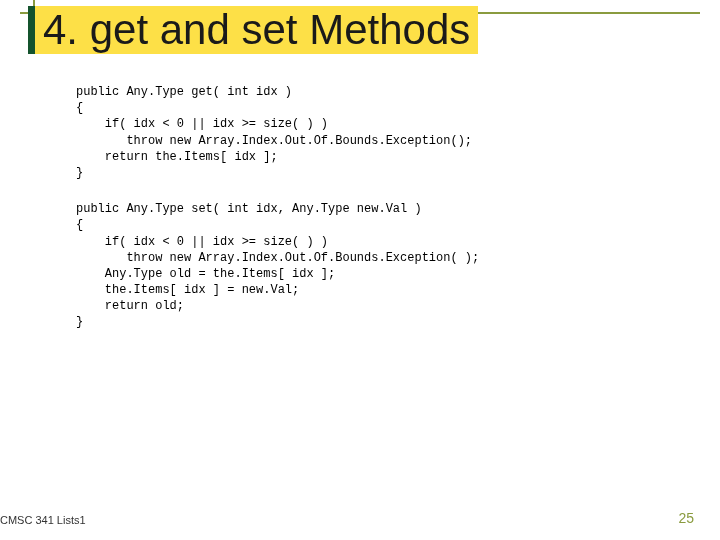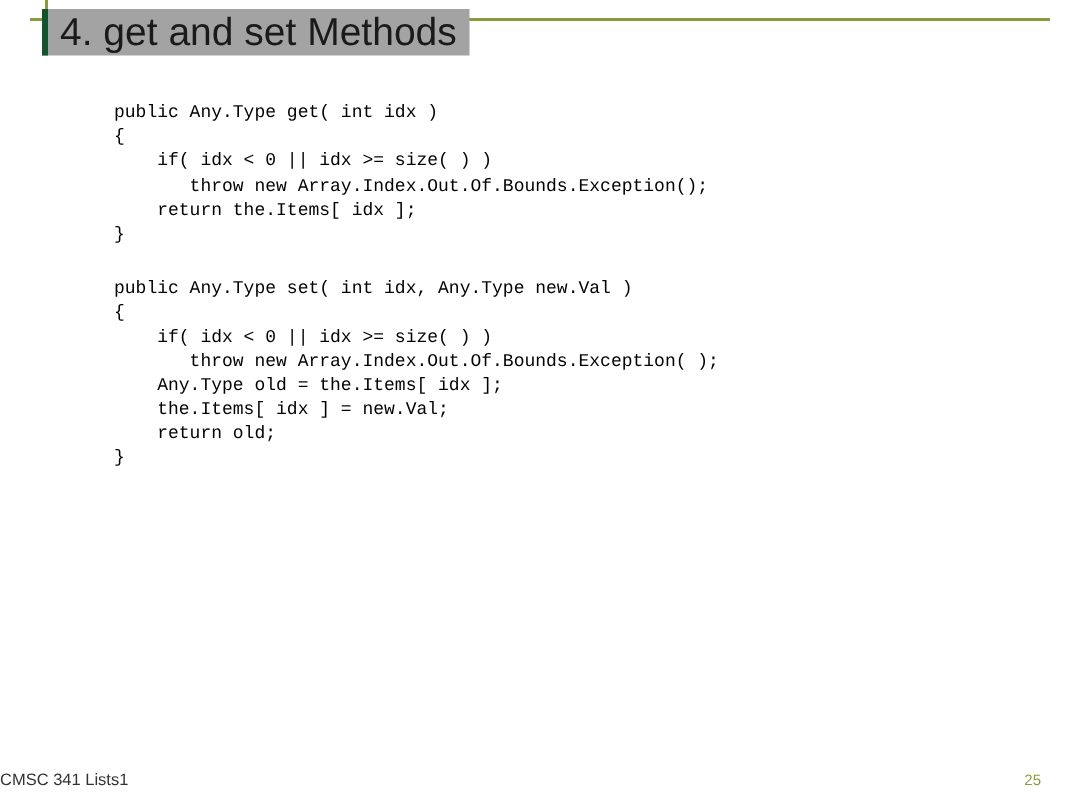--- a/index.html
+++ b/index.html
@@ -22,29 +22,29 @@
       background: #8a9b3f;
       margin-bottom: 0;
     }
     .title-wrap {
       position: relative;
       margin-top: -2px;
       margin-bottom: 24px;
     }
     .title {
       display: inline-block;
-      background: #a3a3a3;
+      background: #fde047;
       padding: 0 8px 0 0;
       margin-left: 8px;
-      font-size: 26px;
+      font-size: 42px;
       font-weight: normal;
       color: #1a1a1a;
       position: relative;
       top: -6px;
-      border-left: 4px solid #14532d;
+      border-left: 7px solid #14532d;
       padding-left: 8px;
     }
     .title::before {
       content: "";
       position: absolute;
       left: -2px;
       top: -8px;
       width: 2px;
       height: 8px;
       background: #8a9b3f;
@@ -64,21 +64,21 @@
       left: 0;
       right: 0;
       text-align: left;
       font-size: 11px;
       color: #333;
     }
     .page-num {
       position: absolute;
       bottom: 14px;
       right: 26px;
-      font-size: 10px;
+      font-size: 14px;
       color: #8a9b3f;
     }
   </style>
 </head>
 <body>
 
 <div class="slide">
   <div class="title-line"></div>
   <div class="title-wrap">
     <h1 class="title">4. get and set Methods</h1>

